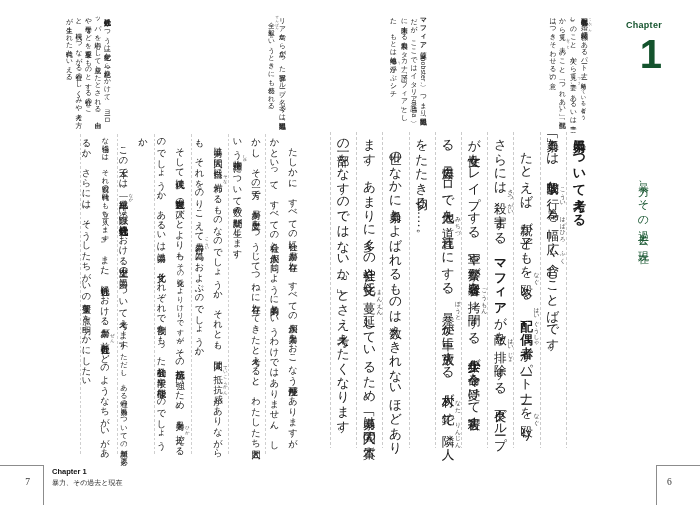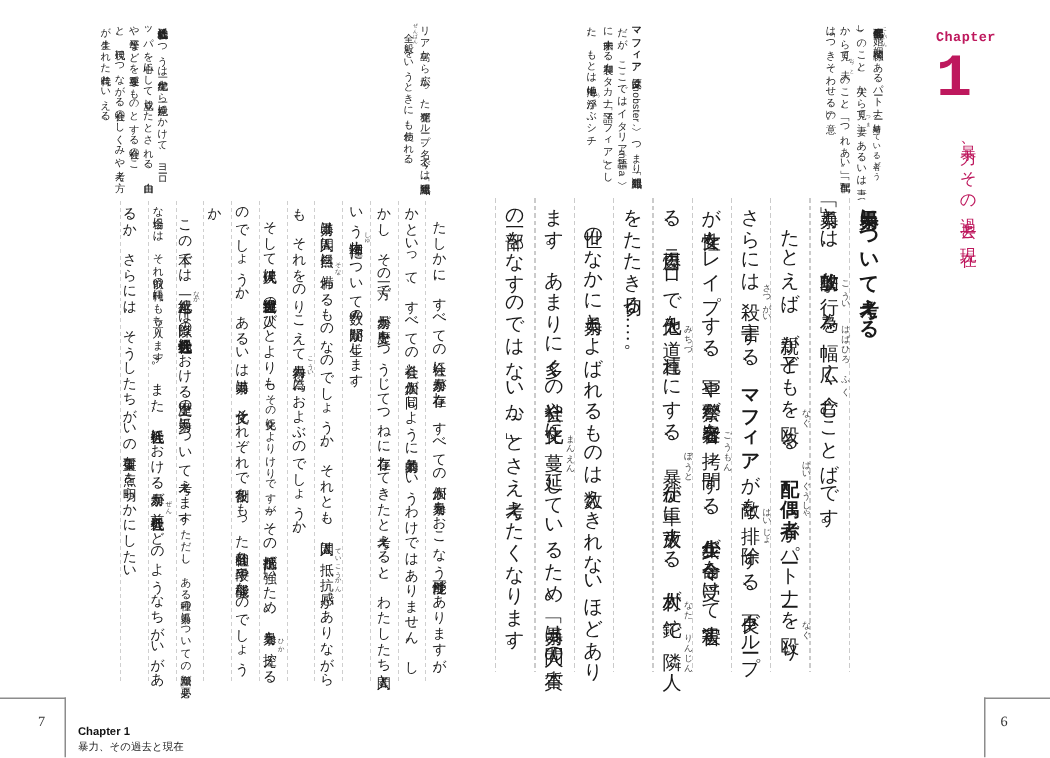--- a/index.html
+++ b/index.html
@@ -30,34 +30,34 @@
           repeating-linear-gradient(to left,rgba(255,255,255,0) 0 17.8px,#cfcfcf 17.8px 18.5px);}
   .main-right{top:130px;right:108px;height:318px;
         font-size:12.7px;line-height:26.2px;
         background:
           repeating-linear-gradient(to bottom,#fff 0 2px,rgba(255,255,255,0) 2px 5px),
           repeating-linear-gradient(to left,rgba(255,255,255,0) 0 25.3px,#cbcbcb 25.3px 26.2px);}
   .sec-head{margin:0;font-family:"Liberation Sans","DejaVu Sans",sans-serif;
         font-weight:700;font-size:13px;line-height:26.2px;}
 
   
-  .chapter-head{position:absolute;top:20px;right:38px;width:38px;text-align:left;
-        font-family:Liberation Mono, monospace;color:#be185d;}
+  .chapter-head{position:absolute;top:20px;right:38px;width:38px;text-align:right;
+        font-family:Liberation Sans, sans-serif;color:#14532d;}
   .ch-label{font-size:9px;font-weight:700;letter-spacing:.3px;}
   .ch-num{font-size:40px;font-weight:700;line-height:1;margin-top:4px;}
   .ch-title{display:block;margin:14px auto 0;font-size:11px;letter-spacing:2.5px;
         font-weight:500;height:160px;}
 
   
   .corner{position:absolute;top:465px;width:44px;height:40px;box-sizing:border-box;
         border-top:1px solid #8c8c8c;}
   .corner-l{left:0;border-right:1px solid #8c8c8c;text-align:right;padding:5px 13px 0 0;}
   .corner-r{right:0;border-left:1px solid #8c8c8c;text-align:left;padding:5px 0 0 10px;}
   .pgnum{font-family:"Liberation Serif","DejaVu Serif",serif;font-size:9.5px;color:#333;}
-  .footer-info{position:absolute;left:52px;top:467px;margin-top:16px;}
+  .footer-info{position:absolute;left:52px;top:467px;}
   .f-ch{font:700 7.5px/1.3 "Liberation Sans","DejaVu Sans",sans-serif;color:#111;}
   .f-ti{font:7px/1.3 "Liberation Sans","DejaVu Sans",sans-serif;margin-top:1px;color:#222;}
 </style>
 </head>
 <body>
 
 <div class="spread">
 
   <section class="page" id="pageL">
     <div class="note vtext" style="right:63px">リア島から広がった犯罪グループ名。今では「犯罪組織」<ruby>全般<rt>ぜんぱん</rt></ruby>をいうときにも使われる。</div>

